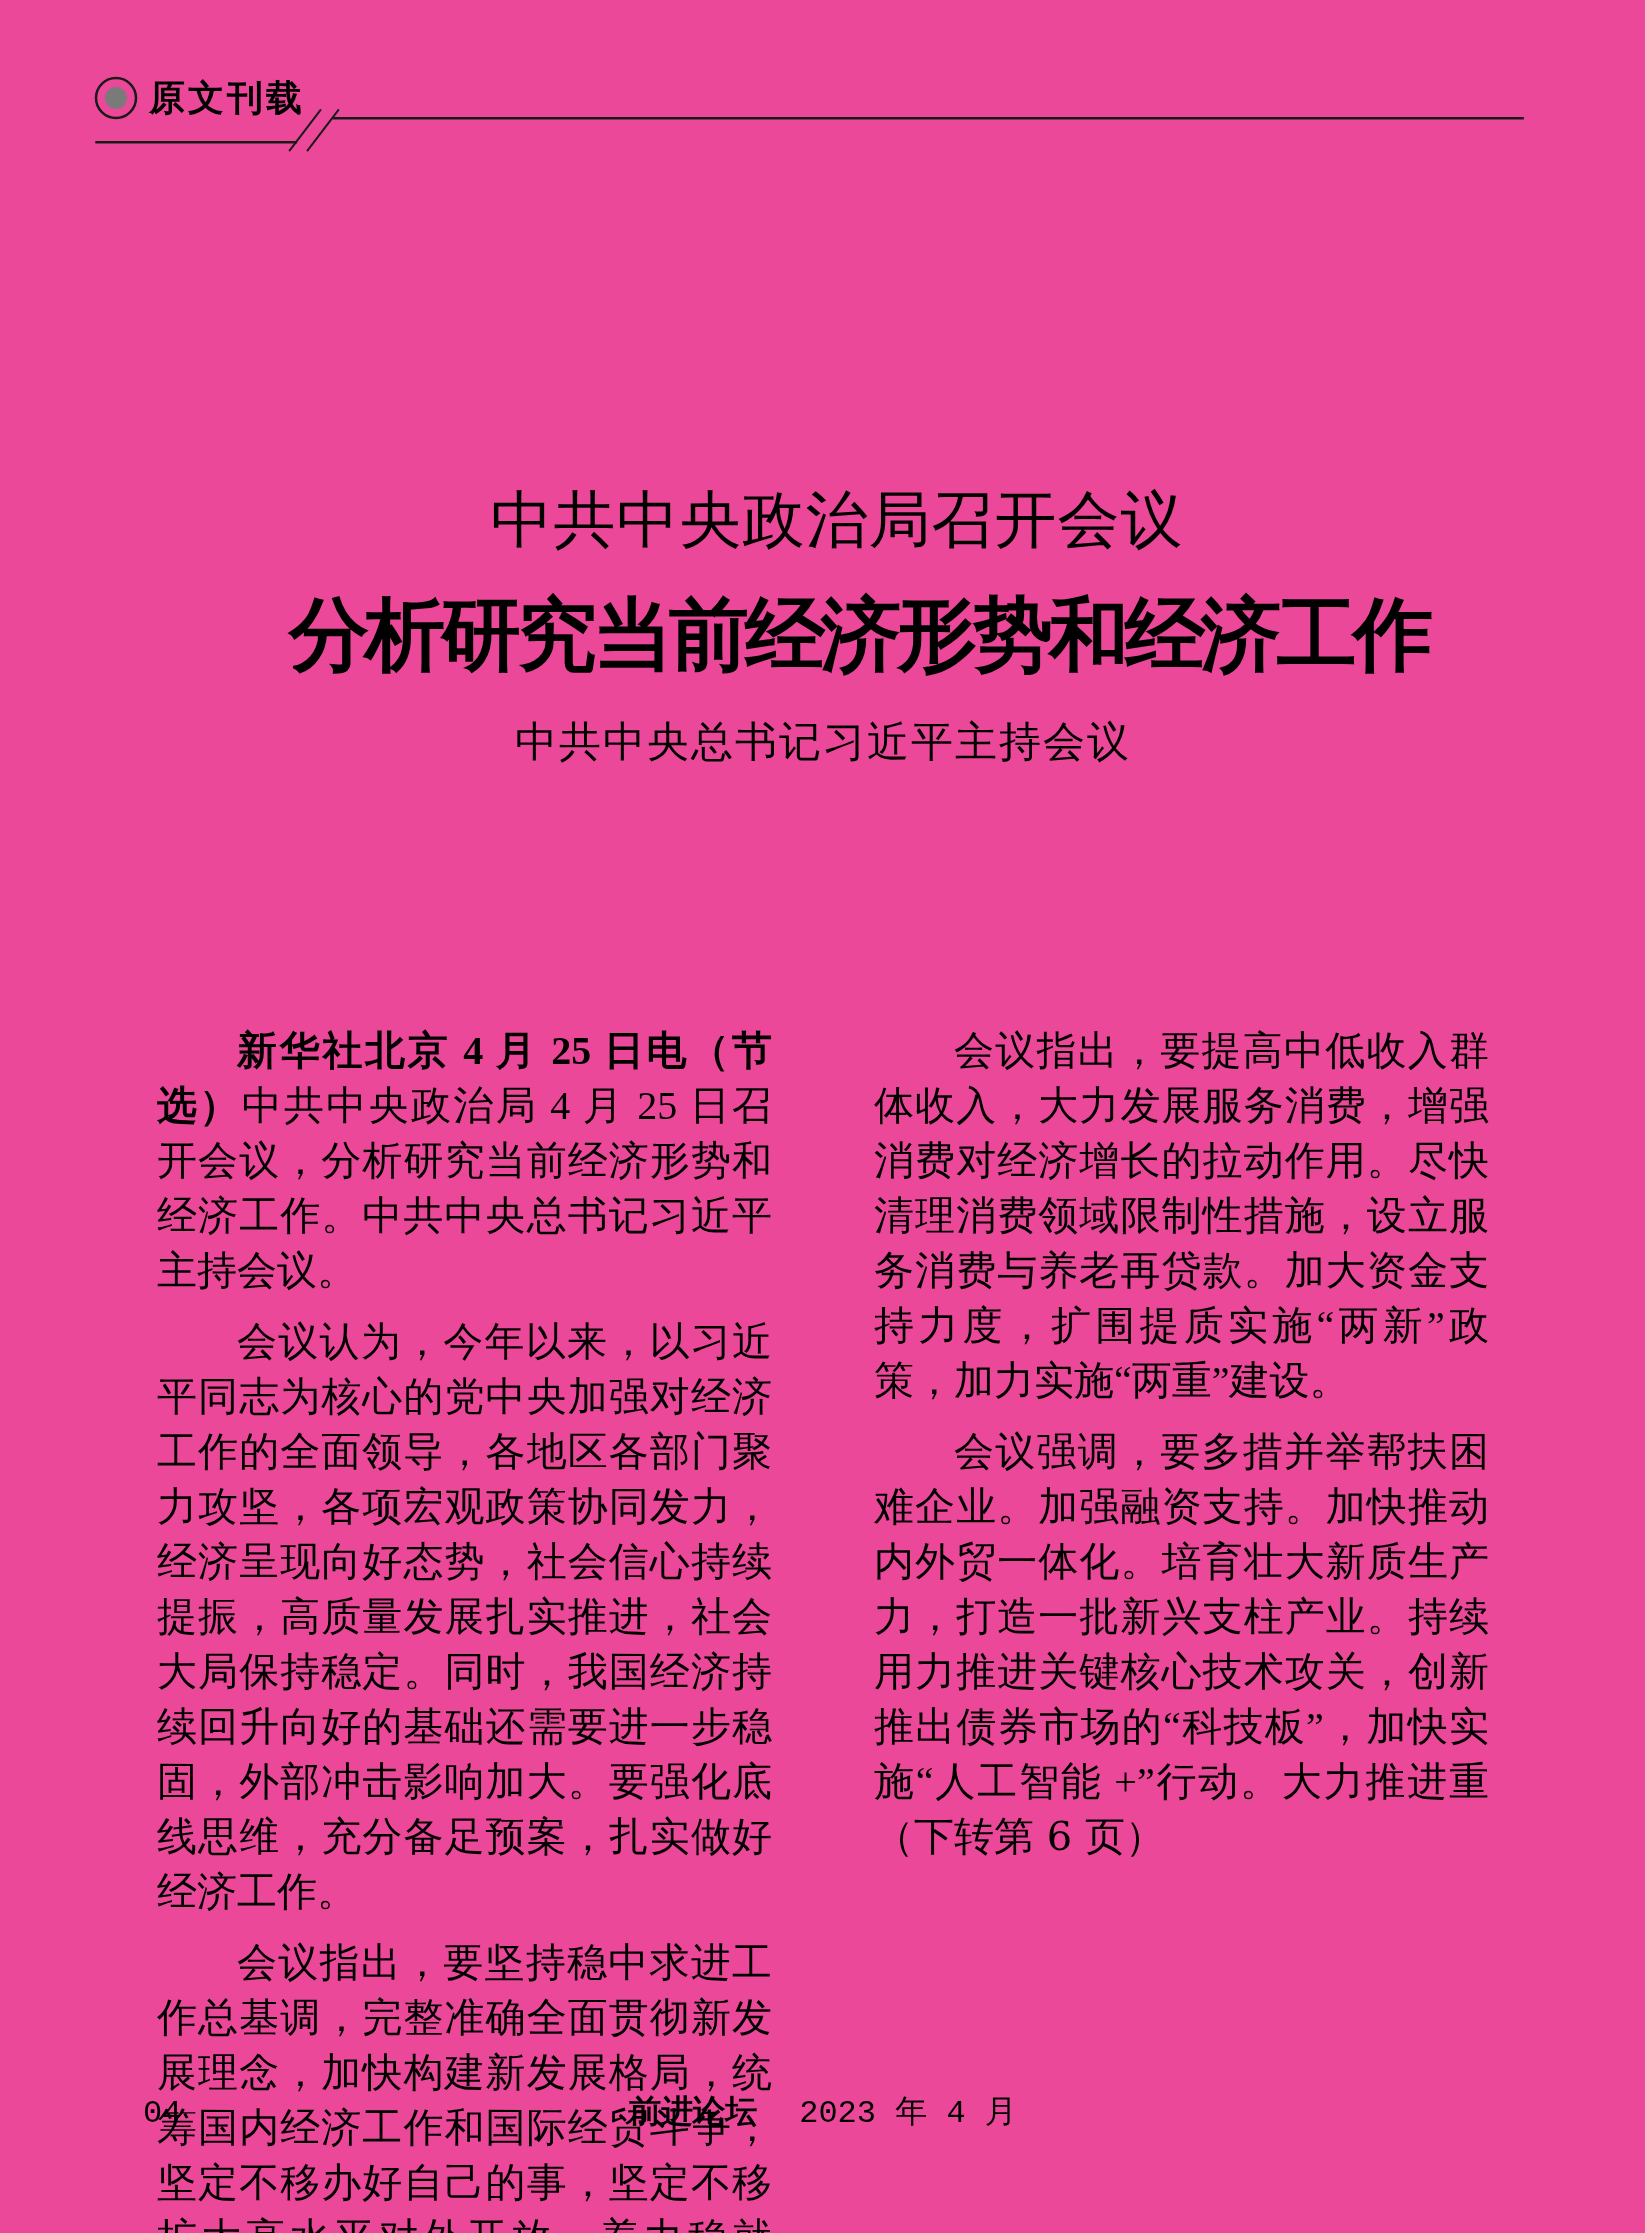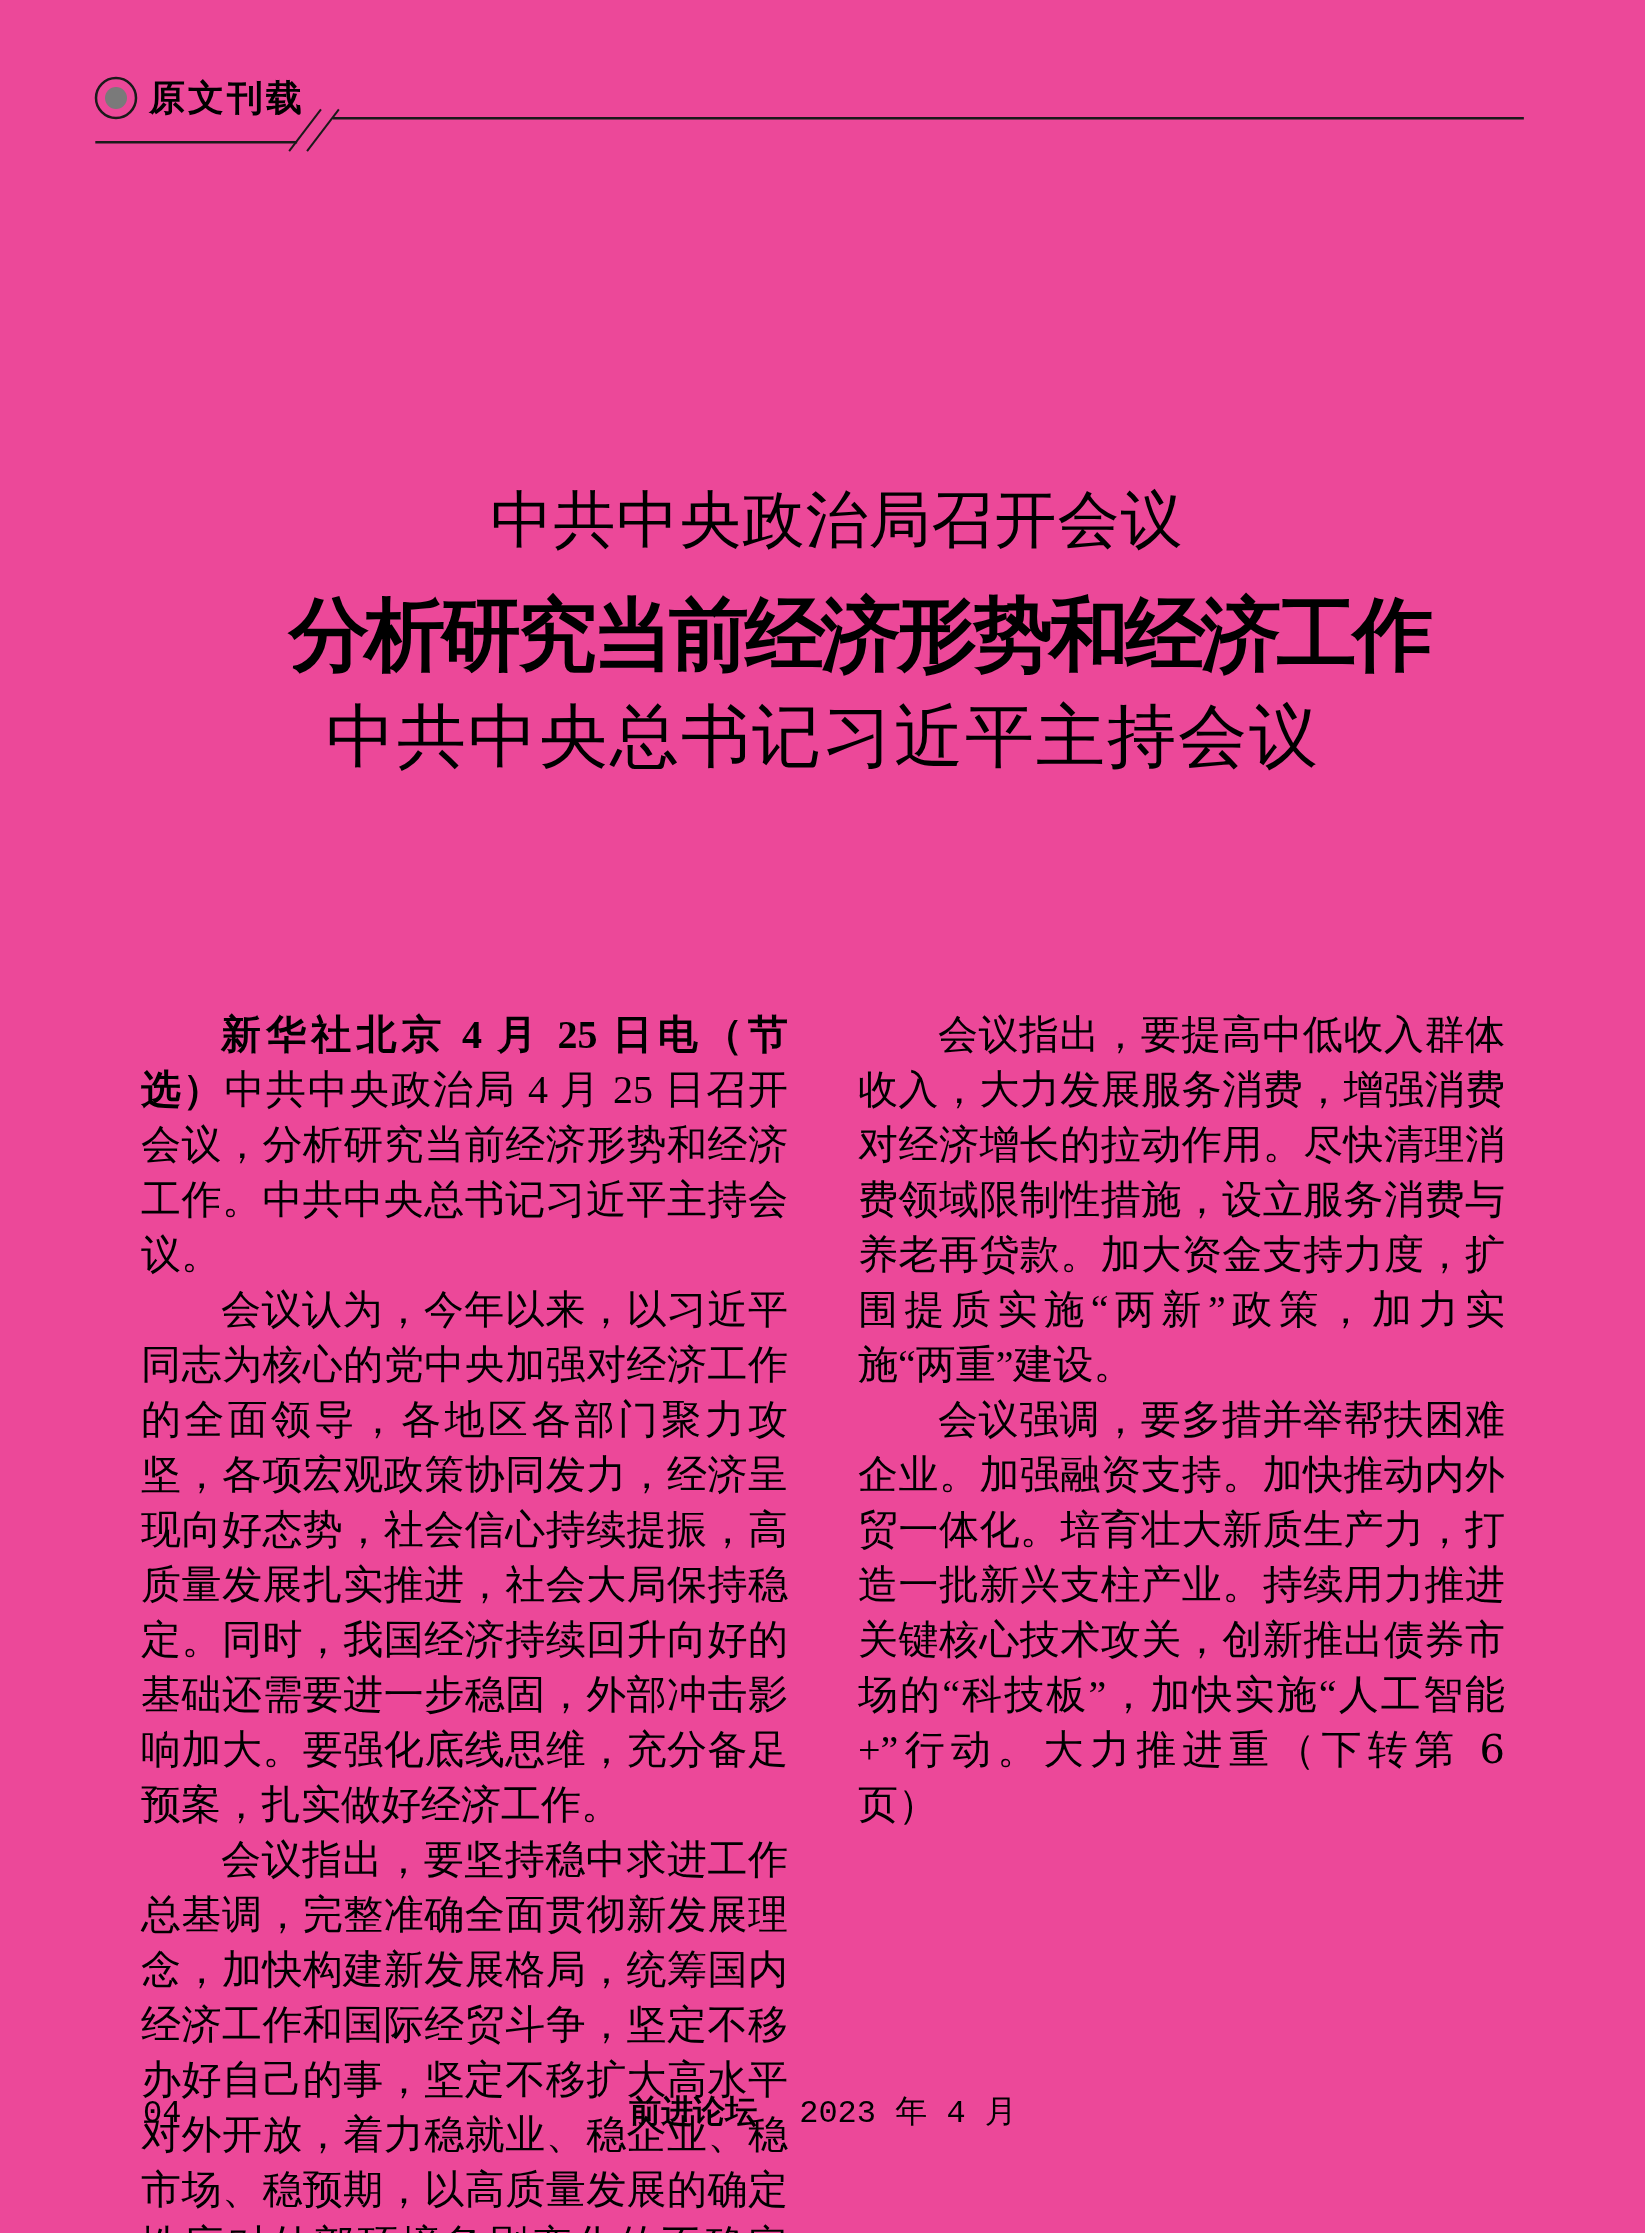--- a/index.html
+++ b/index.html
@@ -37,34 +37,34 @@
     position:absolute;left:0;top:589px;width:100%;
     text-align:center;
     font-family:"Liberation Sans", sans-serif;
     font-weight:900;font-size:80px;line-height:92px;
     letter-spacing:-4px;
     padding-left:36px;
   }
   .byline{
     position:absolute;left:0;top:704px;width:100%;
     text-align:center;
-    font-family:Liberation Mono, monospace;
-    font-size:69px;line-height:76px;letter-spacing:2px;
+    font-family:Liberation Sans, sans-serif;
+    font-size:42px;line-height:76px;letter-spacing:2px;
   }
 
   
   .col{
     position:absolute;top:1007px;width:647px;
     font-size:40px;line-height:55px;
     text-align:justify;
     text-justify:inter-ideograph;
   }
   .col-left{left:141px;}
   .col-right{left:858px;}
-  .col p{margin:0;padding:0;}
+  .col p{margin:16px;padding:0;}
   .col p.indent{text-indent:2em;}
   .lead-bold{font-weight:bold;}
   .kaiti{font-family:"DejaVu Serif", serif;}
 
   
   .ftr{
     position:absolute;left:0;top:2091px;width:100%;height:50px;
     font-family:Liberation Mono, monospace;
     font-size:32px;line-height:46px;
   }

